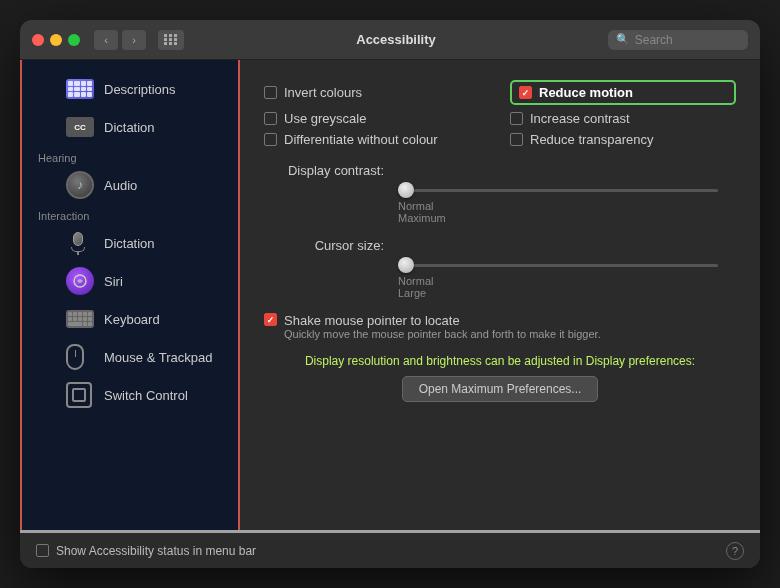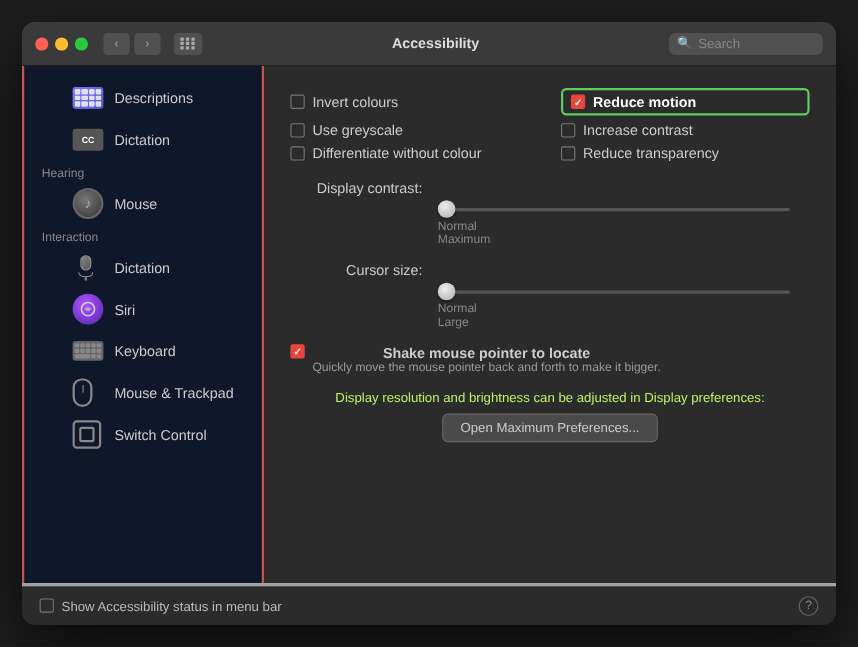--- a/index.html
+++ b/index.html
@@ -398,23 +398,22 @@
     }
 
     .shake-row {
       display: flex;
       align-items: flex-start;
       gap: 7px;
       margin: 10px 0 14px 0;
     }
     .shake-text h3 {
       font-size: 13px;
-      font-weight: 700;
+      font-weight: 400;
       color: #ccc;
-      text-align: center;
     }
     .shake-text p {
       font-size: 11px;
       color: #999;
     }
 
     .display-note {
       font-size: 12px;
       color: #bef264;
       text-align: center;
@@ -535,21 +534,21 @@
           <div class="icon-captions">CC</div>
         </div>
         <span>Dictation</span>
       </div>
 
       <div class="section-label">Hearing</div>
       <div class="sidebar-item">
         <div class="sidebar-item-icon">
           <div class="icon-audio">♪</div>
         </div>
-        <span>Mouse</span>
+        <span>Audio</span>
       </div>
 
       <div class="section-label">Interaction</div>
 
       <div class="sidebar-item">
         <div class="sidebar-item-icon">
           <div class="icon-dictation">
             <div class="mic-body"></div>
             <div class="mic-base"></div>
             <div class="mic-stand"></div>

